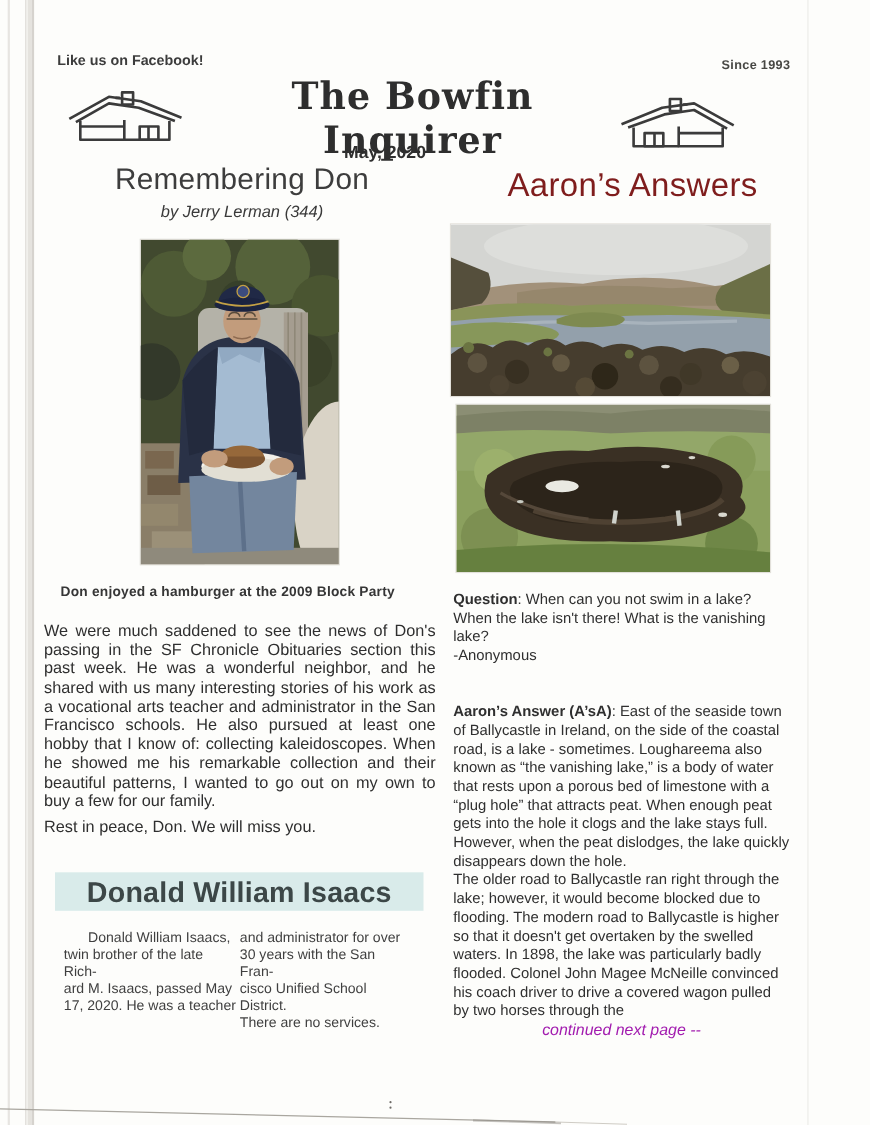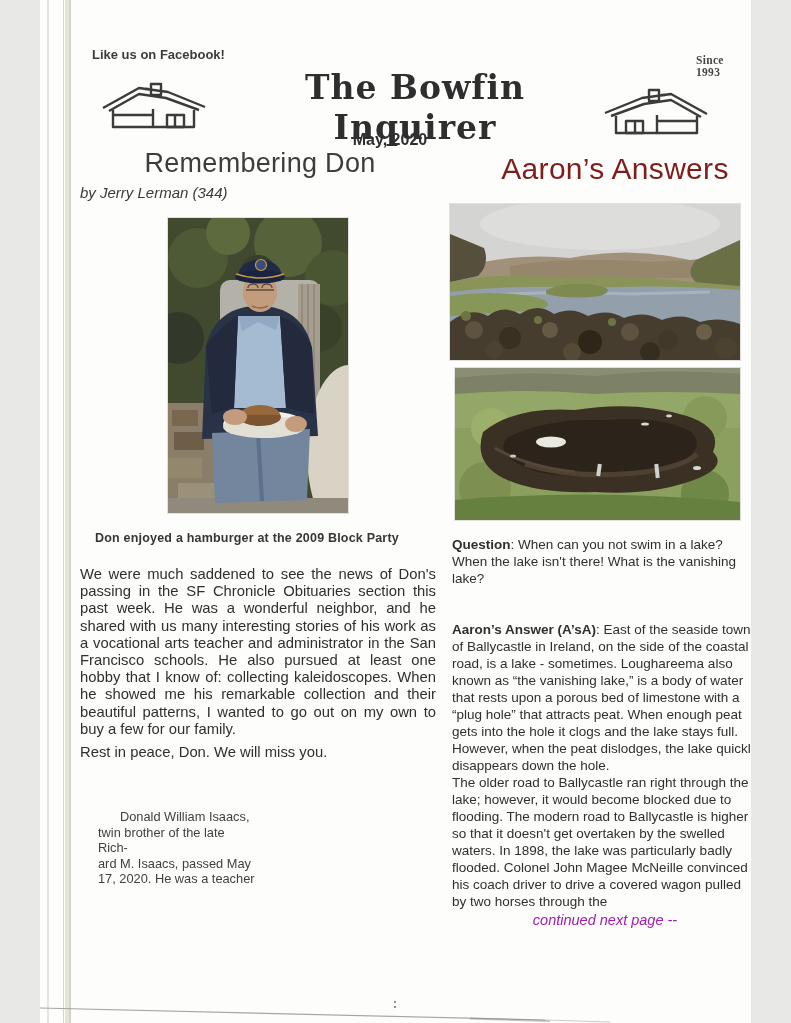--- a/index.html
+++ b/index.html
@@ -1,51 +1,51 @@
 <!DOCTYPE html>
 <html><head>
 <meta charset="utf-8">
 <style>
   * { margin:0; padding:0; box-sizing:border-box; }
   html,body { background:#e8e8e6; }
   .page {
-    position:relative; width:711px; height:1023px; margin:0 auto;
+    position:relative; width:791px; height:1023px; margin:0 auto;
     background:#fdfdfb; overflow:hidden;
     font-family:"Liberation Sans", sans-serif; color:#333;
   }
   
   .scan-v { position:absolute; top:0; height:1023px; }
   .scan-v.a { left:7px;  width:2px; background:#e7e5e1; }
   .scan-v.b { left:23px; width:1px; background:#d8d5d0; }
   .scan-v.c { left:25px; width:4px; background:#e5e3de; }
   .scan-v.d { left:29px; width:2px; background:#d6d3ce; }
   .scan-v.e { left:734px; width:1px; background:#ecebe7; }
   .artifact-svg { position:absolute; left:0; top:0; pointer-events:none; }
   .scan-speck { position:absolute; left:354px; top:1001px; width:3px; height:8px; }
   .scan-speck::before, .scan-speck::after {
     content:""; position:absolute; left:0; width:2px; height:2px; background:#6d6a66; border-radius:50%;
   }
   .scan-speck::before { top:0; } .scan-speck::after { top:5px; }
 
   
   .fb-cta    { position:absolute; left:52px;  top:47px;  font-size:13px; font-weight:bold; color:#3c3c3c; }
-  .since     { position:absolute; left:656px; top:54px;  font-size:11.5px; font-weight:bold; letter-spacing:.3px; color:#474743;font-family:Liberation Serif, serif; }
+  .since     { position:absolute; left:656px; top:54px;  font-size:11.5px; font-weight:bold; letter-spacing:.3px; color:#474743; }
   .masthead  { position:absolute; left:200px; top:68px;  width:350px; text-align:center;
                font-family:"DejaVu Serif", serif; font-weight:bold; font-size:33px; color:#2e2e2e;
                letter-spacing:1px; transform:scaleY(1.04); }
   .issue-date{ position:absolute; left:230px; top:131px; width:240px; text-align:center;
                font-size:16px; font-weight:bold; color:#2f2f2f; }
   .house     { position:absolute; width:106px; height:52px; }
   .house.l   { left:61px;  top:82px; }
   .house.r   { left:563px; top:88px; transform:scaleX(-1); }
 
   
   .lh-head   { position:absolute; left:40px; top:148px; width:360px; text-align:center;
                font-size:27px; color:#3d3d3d; letter-spacing:.3px; }
-  .lh-byline { position:absolute; left:40px; top:184px; width:360px; 
+  .lh-byline { position:absolute; left:40px; top:184px; width:360px; text-align:center;
                font-size:15px; font-style:italic; color:#3a3a3a; }
   .don-photo { position:absolute; left:128px; top:218px; width:180px; height:295px;
                box-shadow:0 0 0 1px #e2e0da; }
   .don-caption { position:absolute; left:55px; top:531px; width:340px;
                font-size:12.5px; font-weight:bold; color:#363636; letter-spacing:.2px; }
   .left-body { position:absolute; left:40px; top:566px; width:356px;
                font-size:14.8px; line-height:17.2px; color:#2f2f2f; }
   .left-body p.justify { text-align:justify; }
   .left-body p + p { margin-top:6px; }
 
@@ -171,25 +171,30 @@
   </svg>
 
   <div class="don-caption">Don enjoyed a hamburger at the 2009 Block Party</div>
 
   <div class="left-body">
     <p class="justify">We were much saddened to see the news of Don's passing in the SF Chronicle Obituaries section this past week.  He was a wonderful neighbor, and he shared with us many interesting stories of his work as a vocational arts teacher and administrator in the San Francisco schools.  He also pursued at least one hobby that I know of: collecting kaleidoscopes. When he showed me his remarkable collection and their beautiful patterns, I wanted to go out on my own to buy a few for our family.</p>
     <p>Rest in peace, Don.  We will miss you.</p>
   </div>
 
   <div class="obit">
+    <span class="obit-name" style="background:#d9ebea;">Donald William Isaacs</span>
     <div class="obit-cols">
       <div class="obit-col c1"><span class="indent"></span><span>Donald William Isaacs,
 twin brother of the late Rich-
 ard M. Isaacs, passed May
 17, 2020.  He was a teacher</span></div>
+      <div class="obit-col c2"><span>and administrator for over
+30 years with the San Fran-
+cisco Unified School District.
+There are no services.</span></div>
     </div>
   </div>
 
   <div class="rh-head">Aaron’s Answers</div>
 
   <svg class="lake-photo1" viewBox="0 0 290 156" preserveAspectRatio="none">
     <rect width="290" height="156" fill="#d7d8d4"></rect>
     <rect y="0" width="290" height="62" fill="#d4d5d2"></rect>
     <ellipse cx="150" cy="20" rx="120" ry="26" fill="#dddedb"></ellipse>
 
@@ -249,20 +254,21 @@
     <ellipse cx="214" cy="48" rx="3" ry="1.4" fill="#d9d8cf"></ellipse>
     <rect x="142" y="96" width="4" height="12" fill="#cfd2cc" transform="rotate(8 144 102)"></rect>
     <rect x="200" y="96" width="4" height="14" fill="#cfd2cc" transform="rotate(-6 202 103)"></rect>
     <ellipse cx="242" cy="100" rx="4" ry="2" fill="#d9d8cf"></ellipse>
     <ellipse cx="58" cy="88" rx="3" ry="1.5" fill="#c9ccc4"></ellipse>
   </svg>
 
   <div class="right-body">
     <div class="blk">
       <p><b>Question</b><span>: When can you not swim in a lake? When the lake isn't there! What is the vanishing lake?</span></p>
+      <p class="sig">-Anonymous</p>
     </div>
     <div class="blk">
       <p><b>Aaron’s Answer (A’sA)</b><span>: East of the seaside town of Ballycastle in Ireland, on the side of the coastal road, is a lake - sometimes. Loughareema also known as “the vanishing lake,” is a body of water that rests upon a porous bed of limestone with a “plug hole” that attracts peat. When enough peat gets into the hole it clogs and the lake stays full. However, when the peat dislodges, the lake quickly disappears down the hole.</span></p>
       <p>The older road to Ballycastle ran right through the lake; however, it would become blocked due to flooding. The modern road to Ballycastle is higher so that it doesn't get overtaken by the swelled waters. In 1898, the lake was particularly badly flooded. Colonel John Magee McNeille convinced his coach driver to drive a covered wagon pulled by two horses through the</p>
       <p class="continued">continued next page --</p>
     </div>
   </div>
 
   <svg class="artifact-svg" width="791" height="1023" viewBox="0 0 791 1023">
     <line x1="0" y1="1008" x2="505" y2="1020" stroke="#a9a69f" stroke-width="1.2"></line>

